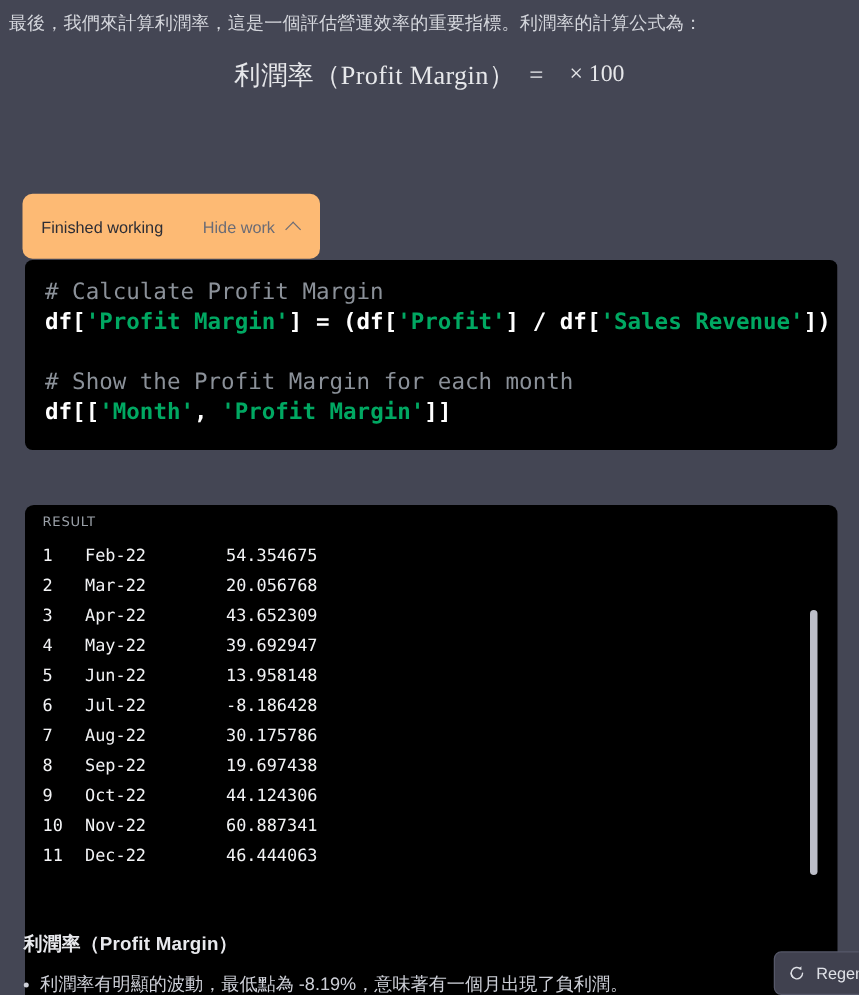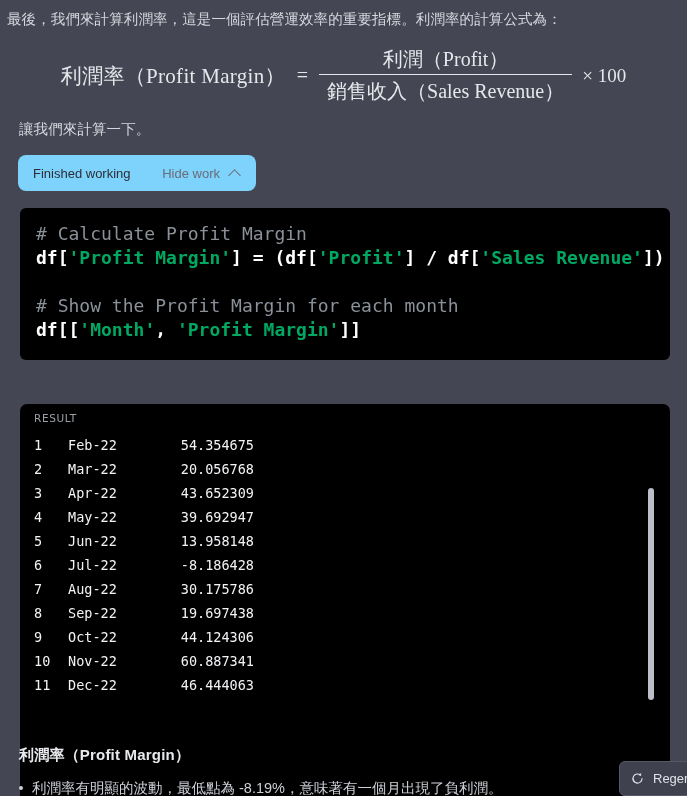--- a/index.html
+++ b/index.html
@@ -90,22 +90,22 @@
     color: #d5d7dd;
     letter-spacing: 0.1px;
   }
 
   
   .work-pill {
     position: absolute;
     left: 18px;
     top: 155px;
     width: 238px;
-    height: 36px;
-    background: #7dd3fc;
+    height: 52px;
+    background: #fdba74;
     border-radius: 8px;
     display: flex;
     align-items: center;
     padding: 0 15px;
     cursor: pointer;
   }
   .work-pill-label {
     font-size: 13px;
     color: #2c2d35;
     flex: 0 0 auto;
@@ -304,29 +304,23 @@
 </head>
 <body>
 
 <div class="page">
 
   <div class="intro-paragraph">最後，我們來計算利潤率，這是一個評估營運效率的重要指標。利潤率的計算公式為：</div>
 
   <div class="formula-wrap">
     <span class="formula-lhs">利潤率（Profit Margin）</span>
     <span class="formula-eq">=</span>
-    <span class="formula-frac">
-      <span class="frac-num">利潤（Profit）</span>
-      <span class="frac-bar"></span>
-      <span class="frac-den">銷售收入（Sales Revenue）</span>
-    </span>
     <span class="formula-tail">× 100</span>
   </div>
 
-  <div class="lets-calc">讓我們來計算一下。</div>
 
   <div class="work-pill">
     <span class="work-pill-label">Finished working</span>
     <span class="work-pill-right">
       <span class="hide-work-label">Hide work</span>
       <span class="chev-up"></span>
     </span>
   </div>
 
   <div class="code-block">

